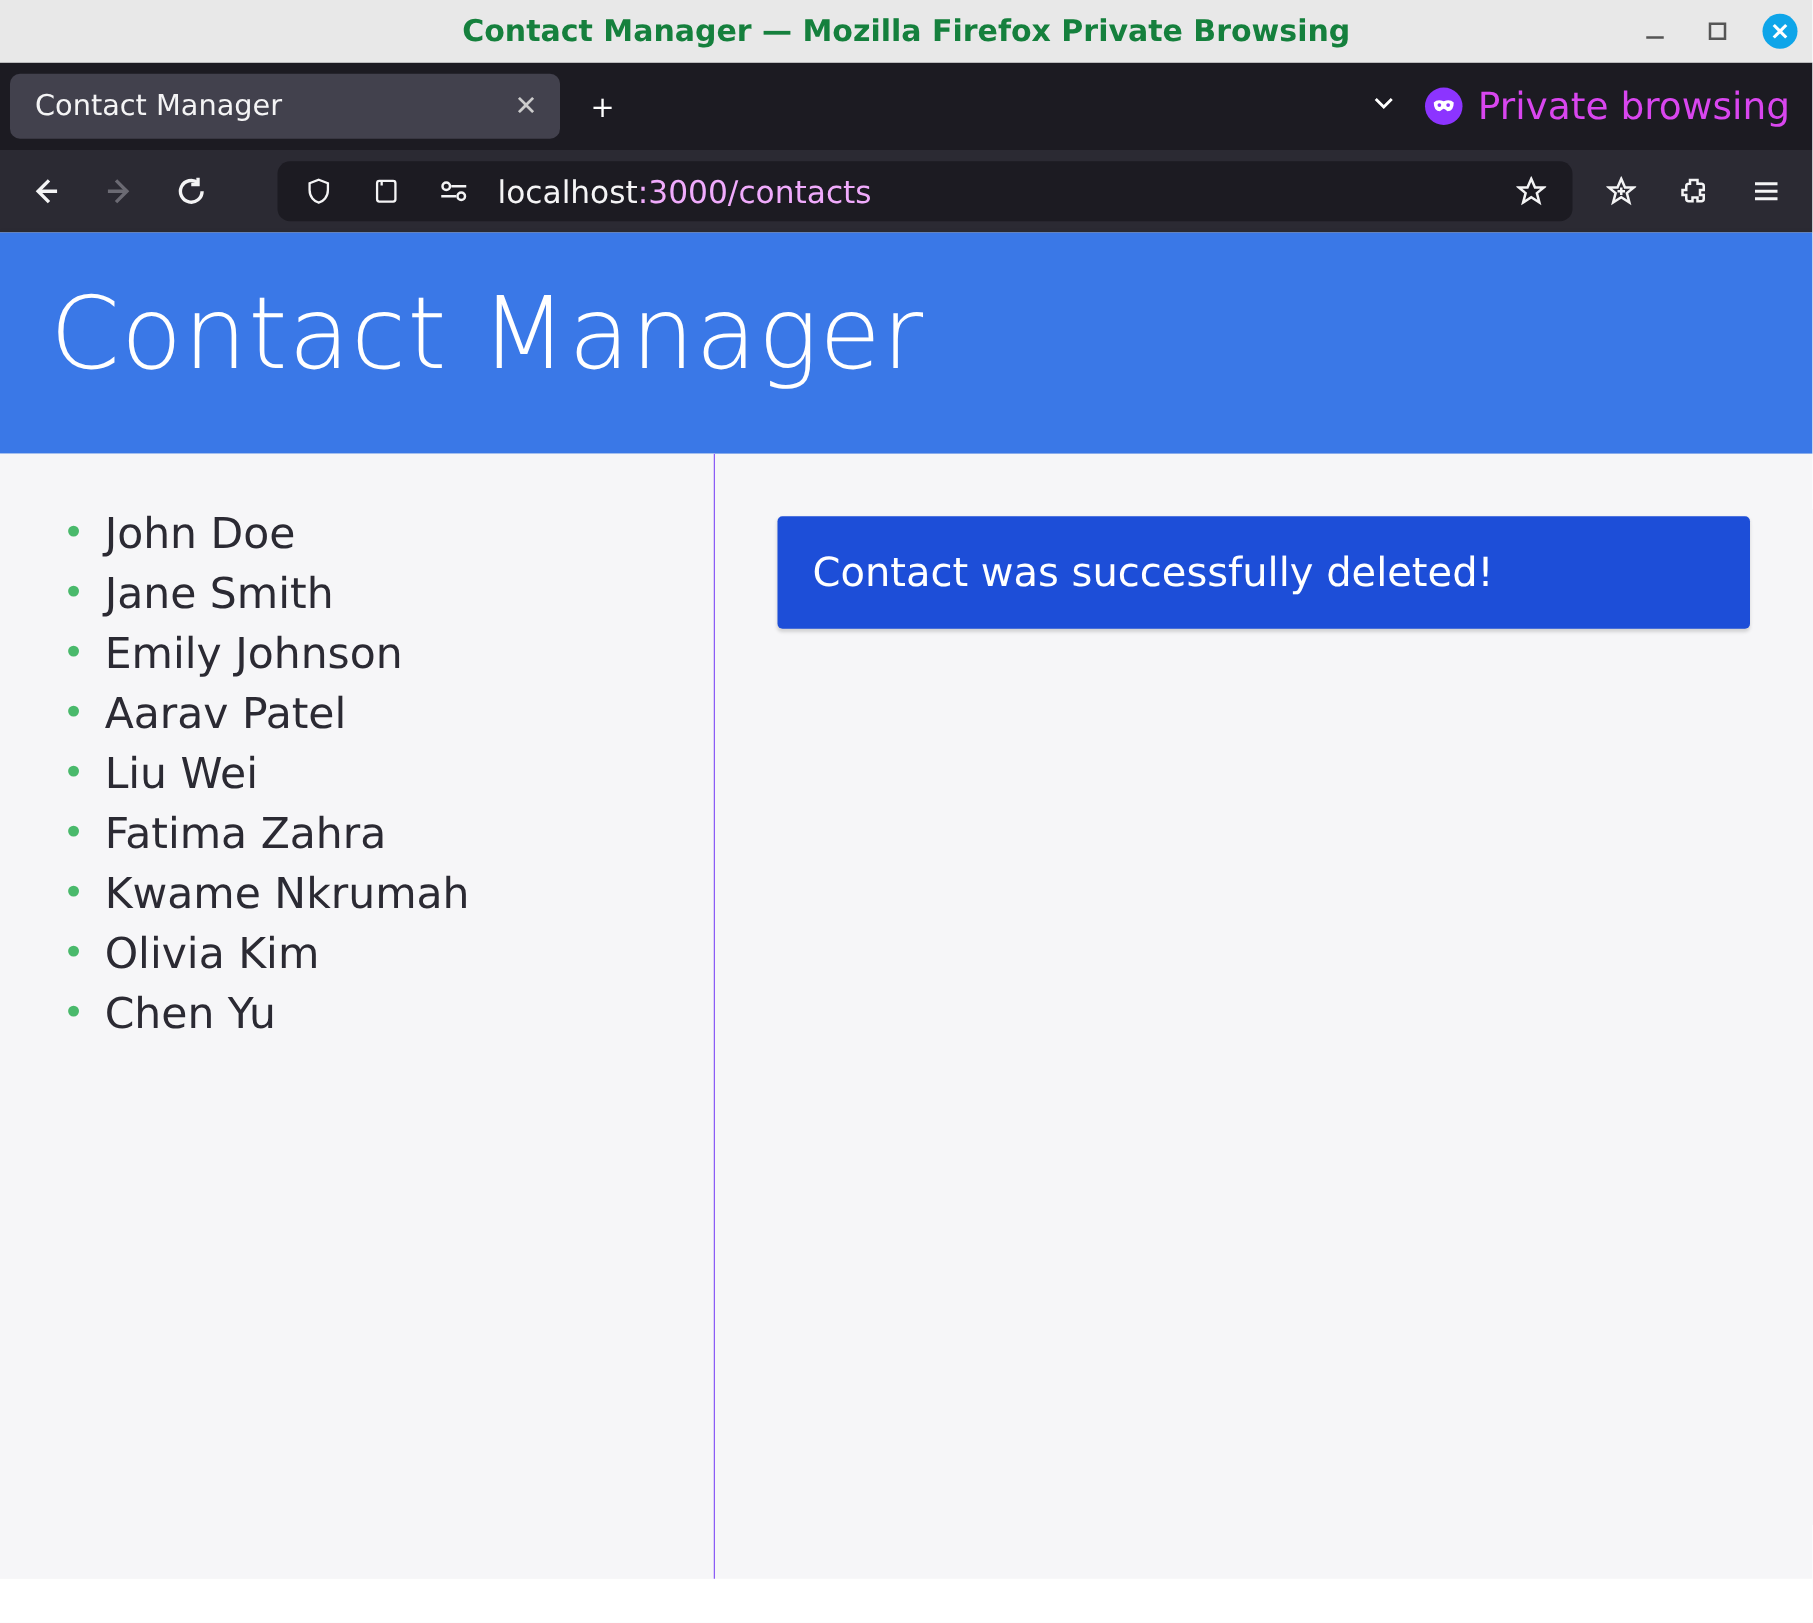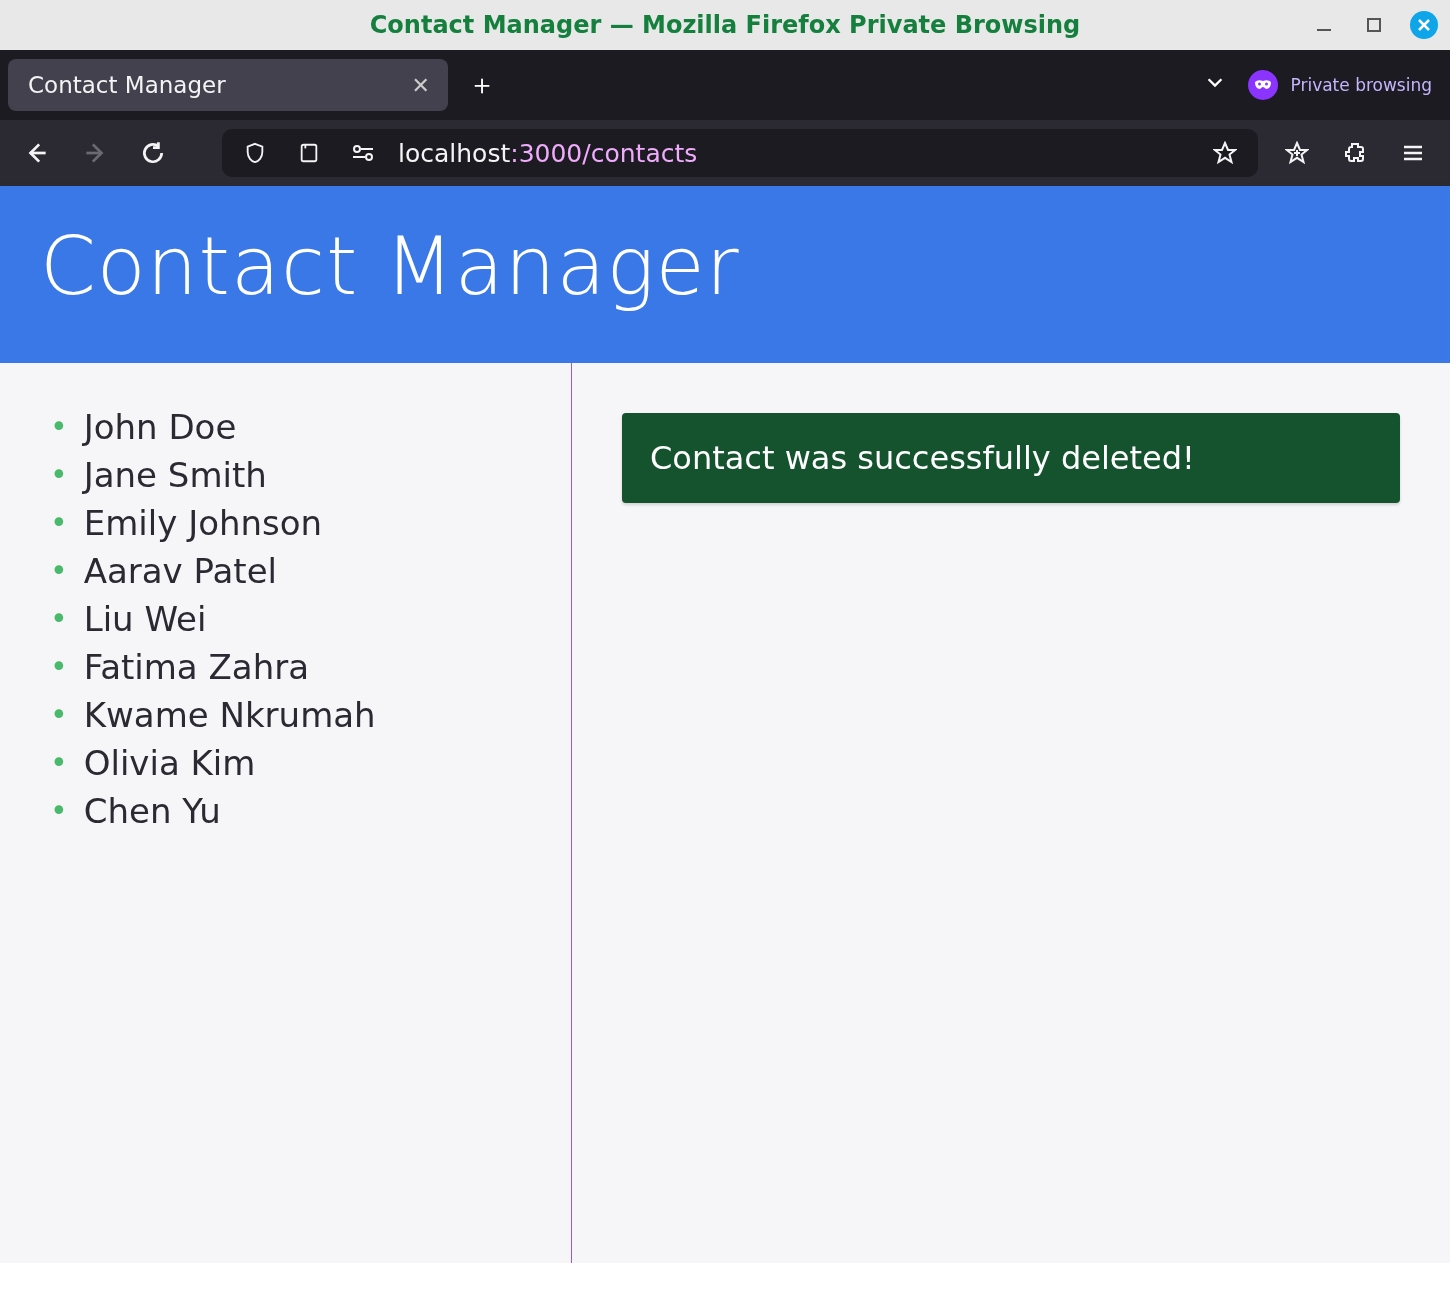--- a/index.html
+++ b/index.html
@@ -46,21 +46,21 @@
     font-size: 23px;
   }
   .tab .close { color:#ccc; font-size:22px; }
   .newtab {
     width: 48px; height: 48px; display:flex; align-items:center; justify-content:center;
     color:#fff; font-size:28px; border-radius:8px;
   }
   .tabstrip .spacer { flex: 1; }
   .chevron { color:#fff; font-size:24px; padding:0 12px; }
   .private-chip {
-    display:flex; align-items:center; gap:12px; color:#c4b5fd; font-size:17px; padding-right:10px;
+    display:flex; align-items:center; gap:12px; color:#d946ef; font-size:30px; padding-right:10px;
   }
   .mask-badge {
     width:30px; height:30px; border-radius:50%; background:#8c34ff;
     display:flex; align-items:center; justify-content:center; color:#fff; font-size:18px;
   }
 
   .toolbar {
     height: 66px;
     background: #2b2a33;
     display:flex; align-items:center; gap:20px;
@@ -118,21 +118,21 @@
     font-size: 34px;
     color:#2471d6;
     text-decoration: underline;
   }
 
   .main-area {
     flex:1;
     padding: 50px 50px;
   }
   .flash {
-    background:#14532d;
+    background:#1d4ed8;
     color:#fff;
     font-size:32px;
     padding: 26px 28px;
     border-radius:4px;
     box-shadow: 0 2px 3px rgba(0,0,0,0.15);
   }
 </style>
 </head>
 <body>
 

